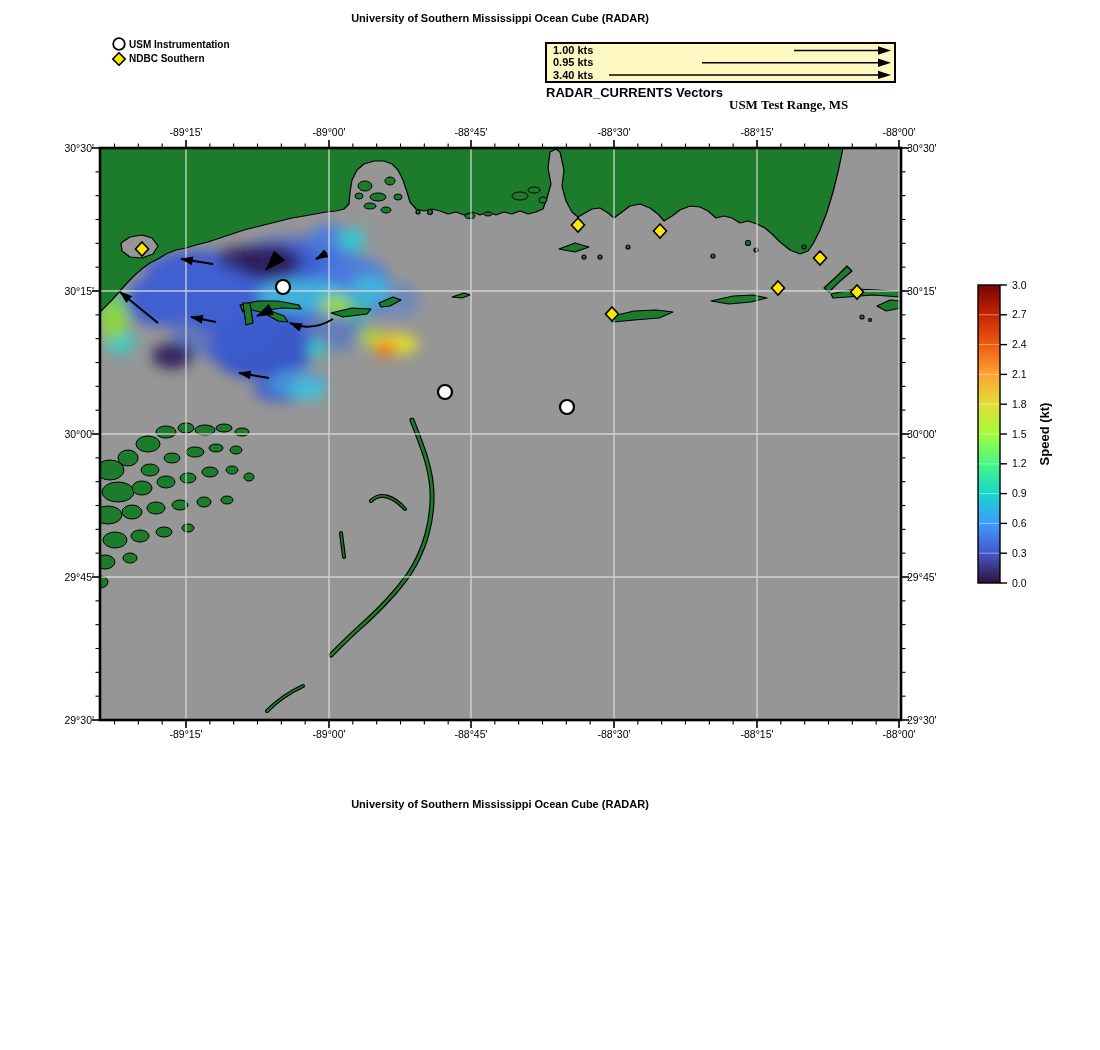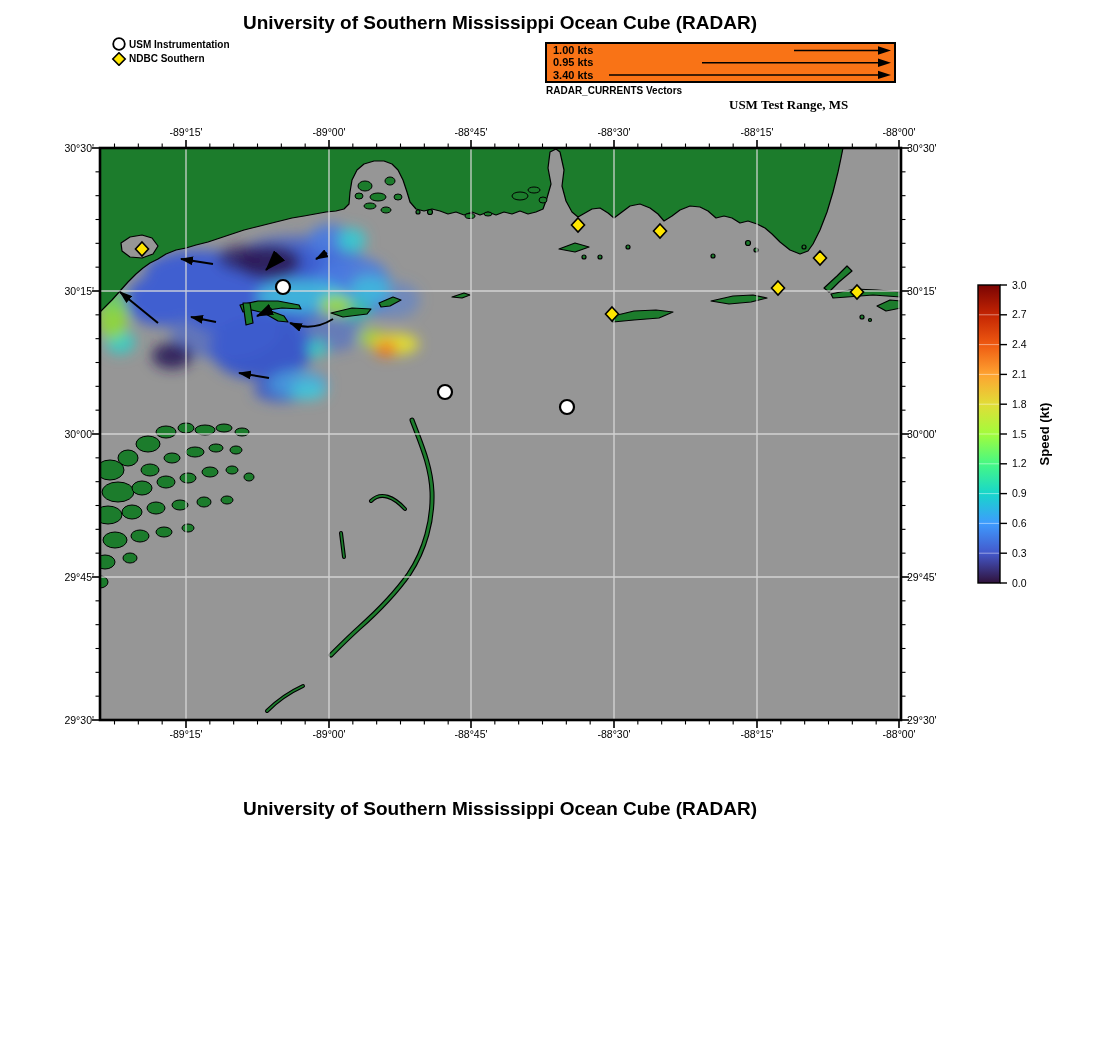--- a/index.html
+++ b/index.html
@@ -1,32 +1,32 @@
 <!DOCTYPE html>
 <html><head>
 <meta charset="utf-8">
 <style>
   html,body{margin:0;padding:0;background:#ffffff;}
   .page{position:relative;width:1100px;height:1050px;background:#fff;overflow:hidden;
         font-family:"Liberation Sans","DejaVu Sans",sans-serif;}
   #scene{position:absolute;left:0;top:0;}
   .title{position:absolute;left:0;width:1000px;text-align:center;font-weight:bold;
-         font-size:19px;color:#000;}
+         font-size:11px;color:#000;}
   .title.top{top:12px;}
   .title.bottom{top:798px;}
   .legend{position:absolute;left:111px;top:37px;}
   .lrow{display:flex;align-items:center;height:14.4px;}
   .lrow svg{flex:0 0 auto;margin-right:2px;}
   .lrow span{font-weight:bold;font-size:10px;color:#000;white-space:nowrap;}
   .vecbox{position:absolute;left:545px;top:42px;width:351px;height:41px;
-          border:2px solid #000;box-sizing:border-box;background:#f97316;}
+          border:2px solid #000;box-sizing:border-box;background:#fef9c3;}
   #vecsvg{position:absolute;left:0;top:0;}
   .vrow{position:relative;font-weight:bold;font-size:11px;line-height:12.3px;
         padding-left:6px;color:#000;white-space:nowrap;}
-  .veccap{position:absolute;left:546px;top:85px;font-weight:bold;font-size:10px;color:#000;}
+  .veccap{position:absolute;left:546px;top:85px;font-weight:bold;font-size:13px;color:#000;}
   .obs{position:absolute;left:0;top:98px;width:1004px;text-align:center;font-weight:bold;
        font-size:16px;color:#000;font-family:"Liberation Serif","DejaVu Serif",serif;}
   .region{position:absolute;left:729px;top:97px;font-weight:bold;font-size:13px;color:#000;
        font-family:"Liberation Serif","DejaVu Serif",serif;}
 </style>
 </head>
 <body>
 
 <div class="page">
 

